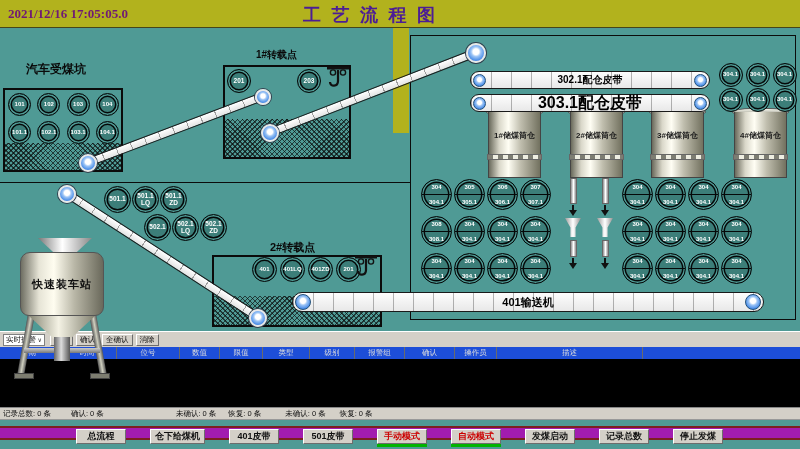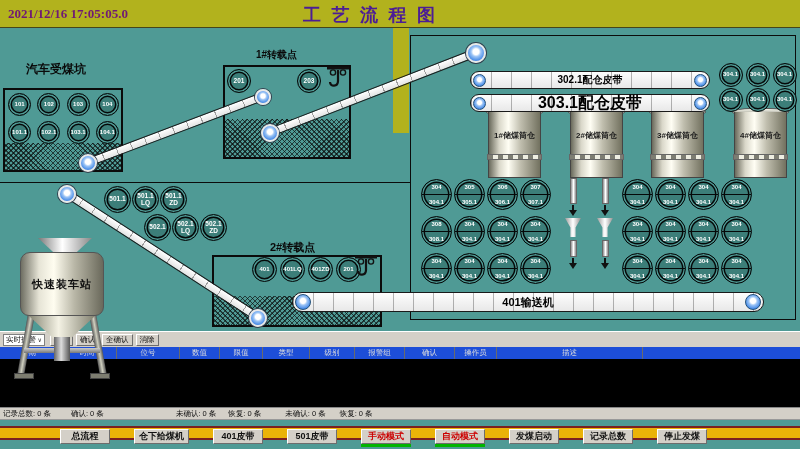--- a/index.html
+++ b/index.html
@@ -155,22 +155,22 @@
   .col:nth-child(10){width:42px}.col:nth-child(11){width:146px}
   #tbody{position:absolute;left:0;top:359px;width:800px;height:48px;background:#000;}
   #statusbar{position:absolute;left:0;top:407px;width:800px;height:12px;background:#d4d0c8;
     border-top:1px solid #888;display:flex;align-items:center;font-size:7.5px;color:#111;}
   .st{white-space:nowrap;}
   .st:nth-child(1){margin-left:3px}.st:nth-child(2){margin-left:20px}.st:nth-child(3){margin-left:72px}
   .st:nth-child(4){margin-left:12px}.st:nth-child(5){margin-left:24px}.st:nth-child(6){margin-left:14px}
   #midstrip{position:absolute;left:0;top:419px;width:800px;height:7px;background:#4f9a95;border-top:1px solid #999;}
 
   
-  #nav{position:absolute;left:0;top:426px;width:800px;height:14px;background:#eab308;
-    border-top:2px solid #7b2020;border-bottom:2px solid #7b2020;display:flex;padding-left:60px;}
+  #nav{position:absolute;left:0;top:426px;width:800px;height:14px;background:#a21caf;
+    border-top:2px solid #7b2020;border-bottom:2px solid #7b2020;display:flex;padding-left:76px;}
   .nbtn{position:relative;height:15px;min-width:50px;margin-left:24px;margin-top:1px;padding:0 4px;
     background:#d4d0c8;border:1px solid;border-color:#ffffff #6d6d6d #6d6d6d #ffffff;
     font-size:9px;font-weight:bold;color:#111;display:flex;align-items:center;justify-content:center;}
   .nbtn:first-child{margin-left:0;}
   .nbtn.active{color:#cc0000;}
   .nbtn .ul{position:absolute;left:-1px;right:-1px;bottom:-4px;height:3px;background:#00b400;}
 </style>
 </head>
 <body>
 

